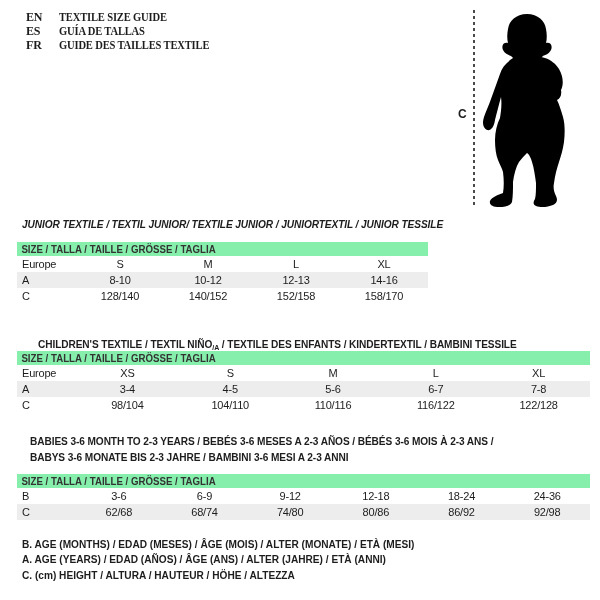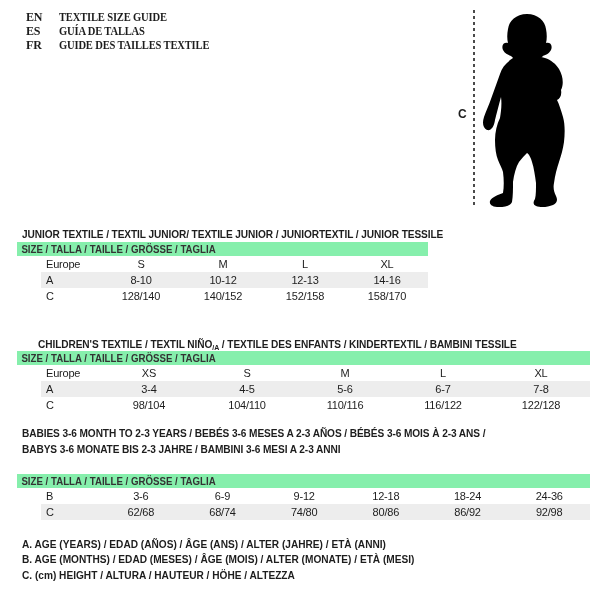--- a/index.html
+++ b/index.html
@@ -21,32 +21,32 @@
     background:repeating-linear-gradient(to bottom,#4a4a4a 0 3px,transparent 3px 6px);
   }
   .c-label{position:absolute;left:458px;top:107px;font-size:12px;font-weight:700;}
   .baby{position:absolute;left:481px;top:12px;}
 
   
   .ttl{position:absolute;left:22px;font-size:11.5px;font-weight:700;letter-spacing:-0.1px;}
   .bar{position:absolute;left:17px;height:14px;background:#86efac;display:flex;align-items:center;}
   .bar span{font-size:11px;font-weight:700;color:#333333;padding-left:5px;}
   .rows{position:absolute;left:17px;}
-  .trow{display:flex;height:16px;align-items:center;font-size:11px;letter-spacing:-0.2px;margin-left:24px;}
+  .trow{display:flex;height:16px;align-items:center;font-size:11px;letter-spacing:-0.2px;}
   .trow.alt{background:#ededed;}
   .tcell{flex:1;text-align:center;}
   .tcell.label{flex:0 0 54px;text-align:left;padding-left:5px;}
 
   .t1-bar{top:242px;width:411px;}
   .t1-rows{top:256px;width:411px;}
   .t2-bar{top:351px;width:573px;}
   .t2-rows{top:365px;width:573px;}
   .t3-bar{top:474px;width:573px;}
   .t3-rows{top:488px;width:573px;}
-  .ttl-1{top:228px;}
+  .ttl-1{top:218px;font-style:italic;}
   .ttl-2{top:322px;}
   .ttl-3{top:426px;line-height:15.5px;}
   sub.small{font-size:8px;vertical-align:-2px;font-weight:700;}
 
   
   .legend{position:absolute;left:22px;top:538px;}
   .legend-line{height:15.3px;font-size:11.5px;font-weight:700;}
 </style>
 </head>
 <body>
@@ -145,21 +145,21 @@
     <div class="trow">
       <div class="tcell label">C</div>
       <div class="tcell">98/104</div>
       <div class="tcell">104/110</div>
       <div class="tcell">110/116</div>
       <div class="tcell">116/122</div>
       <div class="tcell">122/128</div>
     </div>
   </div>
 
-<h2 class="ttl ttl-3" style="margin:0;">
+<h2 class="ttl ttl-3" style="margin:8px;">
   <span class="cond">BABIES 3-6 MONTH TO 2-3 YEARS / BEBÉS 3-6 MESES A 2-3 AÑOS / BÉBÉS 3-6 MOIS À 2-3 ANS /</span><br>
   <span class="cond">BABYS 3-6 MONATE BIS 2-3 JAHRE / BAMBINI 3-6 MESI A 2-3 ANNI</span>
 </h2>
 <div class="bar t3-bar">
   <span class="cond">SIZE / TALLA / TAILLE / GRÖSSE / TAGLIA</span>
 </div>
 <div class="rows t3-rows">
     <div class="trow">
       <div class="tcell label">B</div>
       <div class="tcell">3-6</div>
@@ -174,16 +174,16 @@
       <div class="tcell">62/68</div>
       <div class="tcell">68/74</div>
       <div class="tcell">74/80</div>
       <div class="tcell">80/86</div>
       <div class="tcell">86/92</div>
       <div class="tcell">92/98</div>
     </div>
   </div>
 
 <section class="legend">
+  <div class="legend-line"><span class="cond">B. AGE (MONTHS) / EDAD (MESES) / ÂGE (MOIS) / ALTER (MONATE) / ETÀ (MESI)</span></div>
   <div class="legend-line"><span class="cond">A. AGE (YEARS) / EDAD (AÑOS) / ÂGE (ANS) / ALTER (JAHRE) / ETÀ (ANNI)</span></div>
-  <div class="legend-line"><span class="cond">B. AGE (MONTHS) / EDAD (MESES) / ÂGE (MOIS) / ALTER (MONATE) / ETÀ (MESI)</span></div>
   <div class="legend-line"><span class="cond">C. (cm) HEIGHT / ALTURA / HAUTEUR / HÖHE / ALTEZZA</span></div>
 </section>
 
 </body></html>

